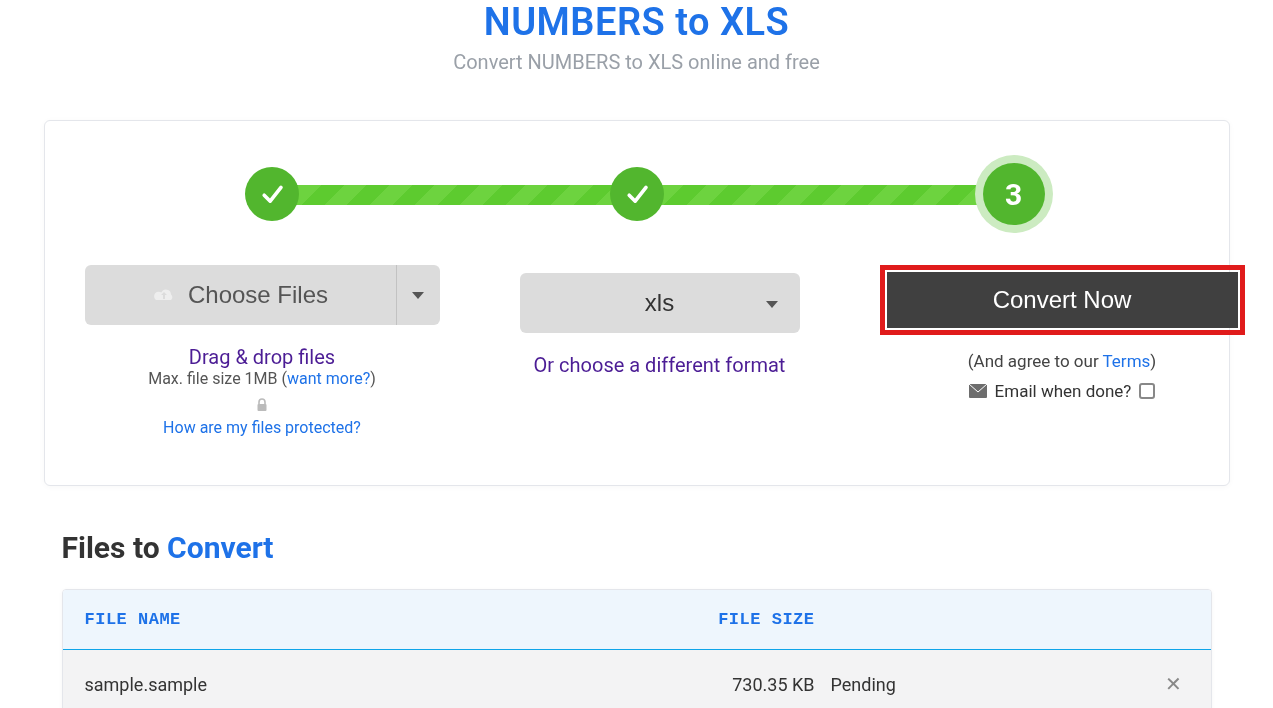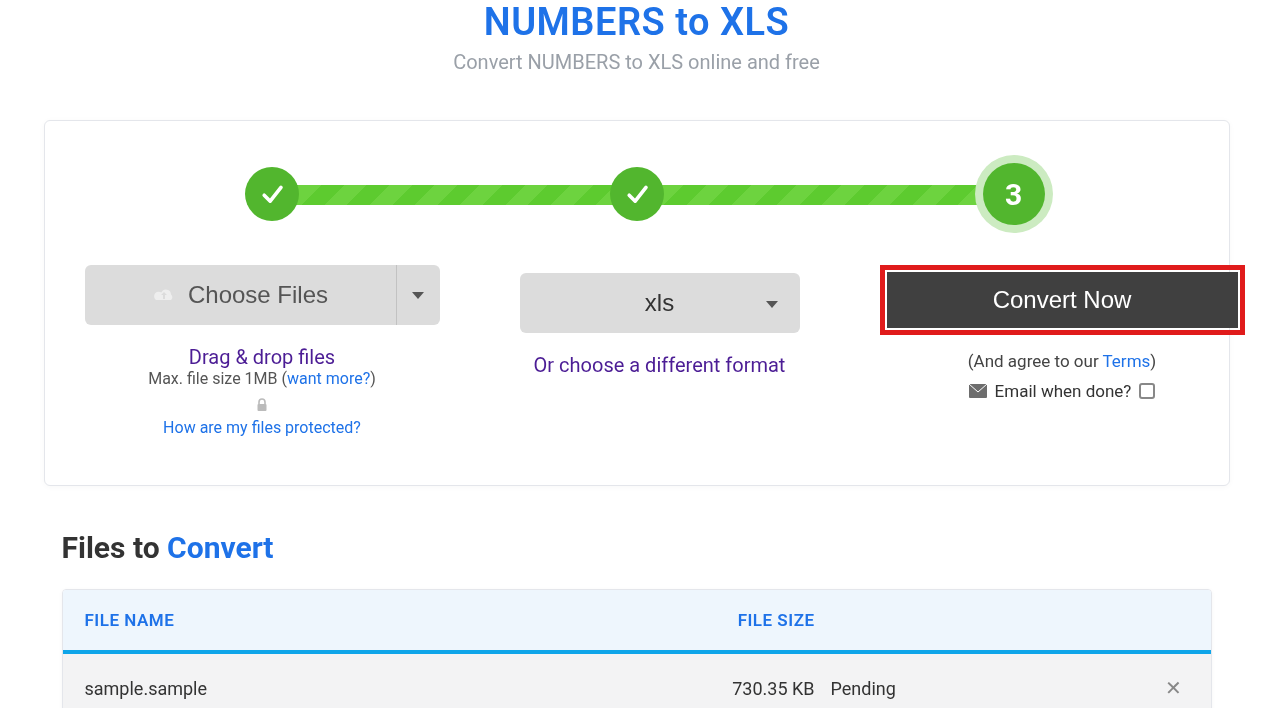--- a/index.html
+++ b/index.html
@@ -94,21 +94,21 @@
 }
 .agree { margin-top:16px; font-size:17px; color:#444; }
 .email-row { margin-top:10px; font-size:17px; color:#333; display:flex; align-items:center; gap:8px; }
 .envelope { width:18px; height:14px; }
 .chk { width:16px; height:16px; border:2px solid #888; border-radius:3px; display:inline-block; }
 
 .files-section { width:1150px; margin: 44px auto 0; }
 .files-title { font-size:30px; font-weight:700; }
 .files-title .accent { color:#1e72e8; }
 .table { margin-top:24px; border:1px solid #e4e6eb; border-radius:4px; overflow:hidden; box-shadow:0 1px 4px rgba(0,0,0,0.04);}
-.thead { background:#eef6fd; display:flex; padding:20px 22px; font-size:17px; color:#1e72e8; font-weight:600; letter-spacing:0.5px; border-bottom:4px solid #0ea5e9; }
+.thead { background:#eef6fd; display:flex; padding:20px 22px; font-size:17px; color:#1e72e8; font-weight:600; letter-spacing:0.5px; border-bottom:1px solid #0ea5e9;font-family:Liberation Mono, monospace; }
 .th-name { flex: 0 0 580px; }
 .th-size { flex: 0 0 150px; text-align:right; }
 .th-prog { flex: 1; padding-left: 30px; }
 .trow { display:flex; align-items:center; padding:22px; background:#f3f3f4; font-size:18px; color:#333; }
 .td-name { flex:0 0 580px; }
 .td-size { flex:0 0 150px; text-align:right; }
 .td-prog { flex:1; padding-left:16px; }
 .td-x { width:30px; text-align:center; color:#888; font-size:20px; cursor:pointer; }
 </style>
 </head>

